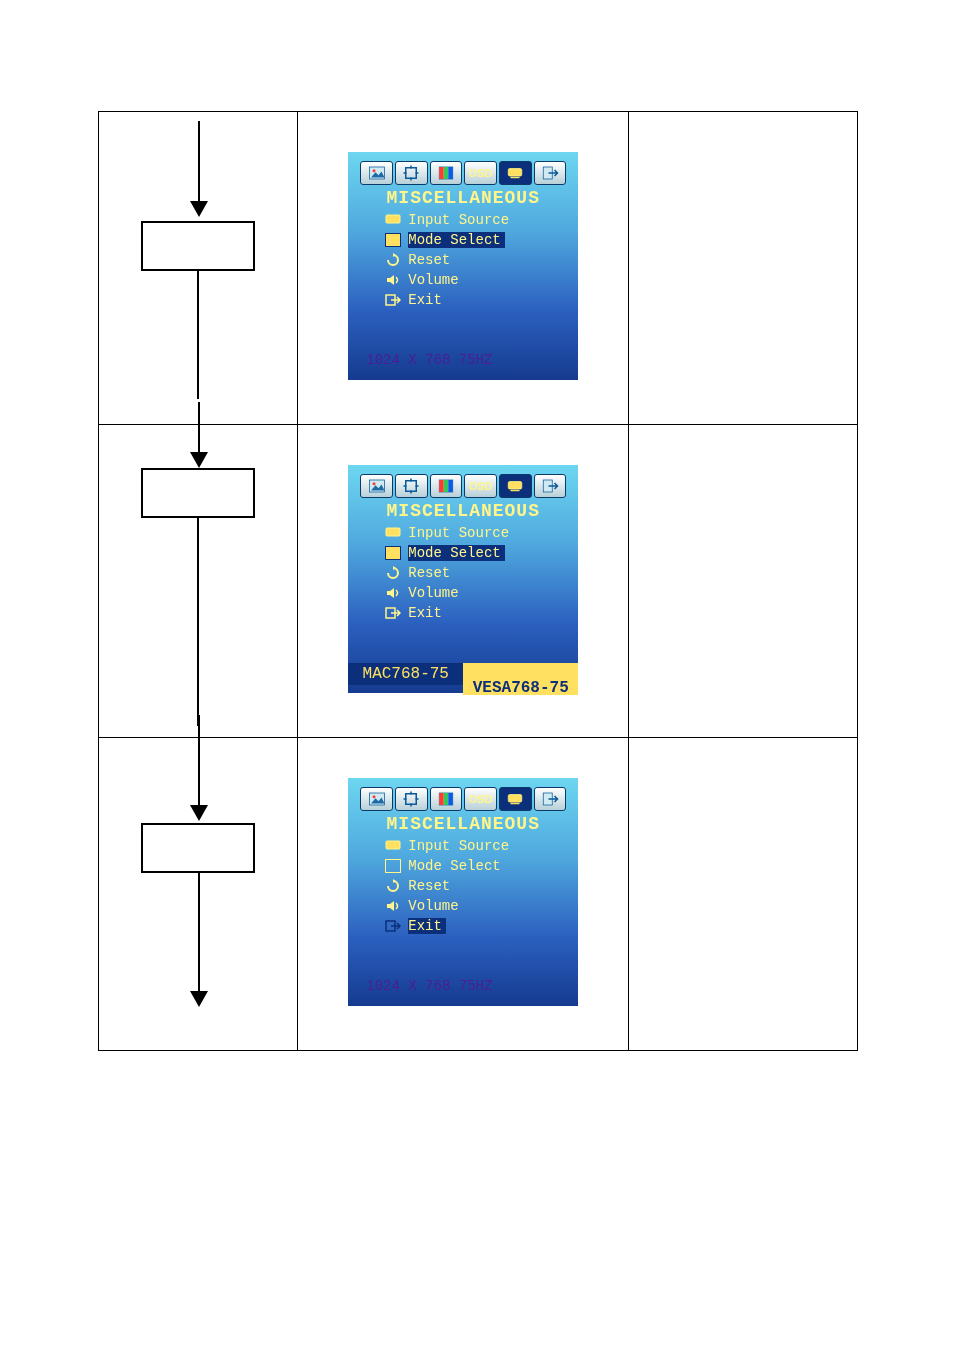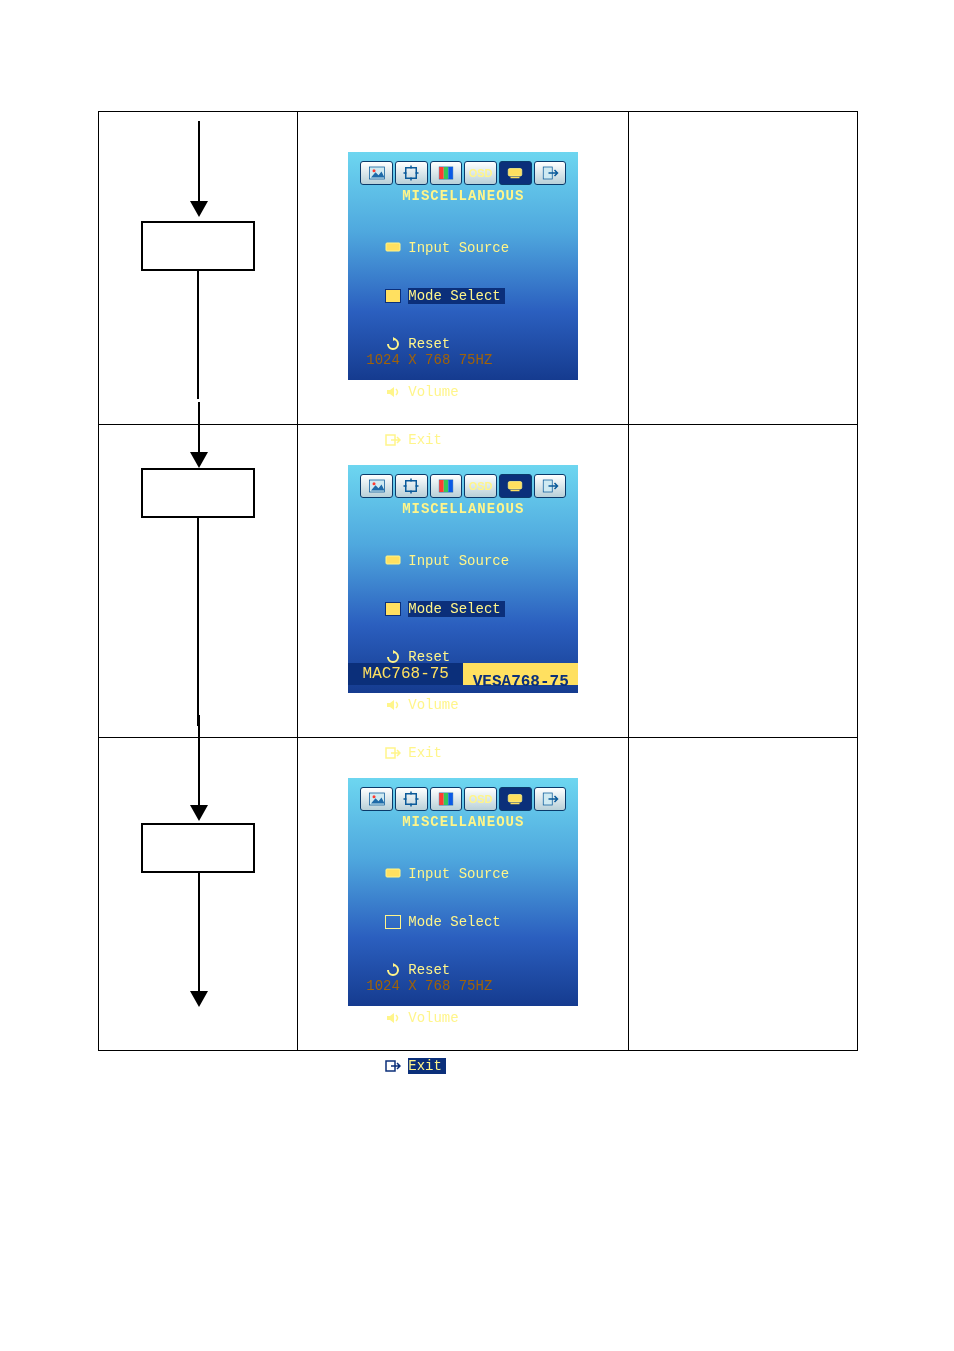--- a/index.html
+++ b/index.html
@@ -50,42 +50,42 @@
   .tab {
     flex:1; height:22px; border-radius:3px;
     display:flex; align-items:center; justify-content:center;
     font-size:10px; font-weight:bold;
   }
   .tab svg { width:18px; height:18px; }
   .tab-inactive { background:linear-gradient(#fff,#b8d0d8); border:1px solid #0a3a6a; }
   .tab-active   { background:#0b2f7a; border:1px solid #0a3a6a; }
   .section-title {
     position:absolute; top:36px; left:0; right:0; text-align:center;
-    font-family:"Courier New", monospace; font-size:14px; color:#fff58a; font-weight:bold;
+    font-family:"Courier New", monospace; font-size:18px; color:#fff58a; font-weight:bold;
     letter-spacing:1px;
   }
   .menu {
     position:absolute; top:58px; left:36px; right:14px;
     font-family:"Courier New", monospace; font-size:14px; color:#fff58a;
   }
-  .menu .row { display:flex; align-items:center; height:20px;margin-top:28px; }
+  .menu .row { display:flex; align-items:center; height:20px; }
   .menu .ico { width:18px; height:16px; margin-right:6px; display:inline-flex; align-items:center; justify-content:center; }
   .menu .lbl { white-space:pre; }
   .hl { background:#0b2f7a; padding:0 4px 0 0; }
   .status {
     position:absolute; bottom:12px; left:18px;
-    font-family:"Courier New", monospace; font-size:14px; color:#a16207;
+    font-family:"Courier New", monospace; font-size:14px; color:#4c1d95;
   }
   .status2 {
     position:absolute; bottom:8px; left:0; right:0; height:22px;
     font-family:"Courier New", monospace; font-size:16px;
     display:flex;
   }
   .status2 .l { flex:1; color:#ffe060; background:#0b2f7a; padding:2px 6px; }
-  .status2 .r { flex:1; color:#0b2f7a; background:#ffe060; padding:10px 6px; text-align:center; font-weight:bold; }
+  .status2 .r { flex:1; color:#0b2f7a; background:#ffe060; padding:16px 6px; text-align:center; font-weight:bold; }
   .ico svg { width:16px; height:14px; }
   .ico-box { border:1px solid #fff58a; width:14px; height:12px; }
   
   .t-osd { color:#fff58a; font-family:Impact, sans-serif; font-size:11px; letter-spacing:0; }
 </style>
 </head>
 <body>
 
 <div class="page">
 

